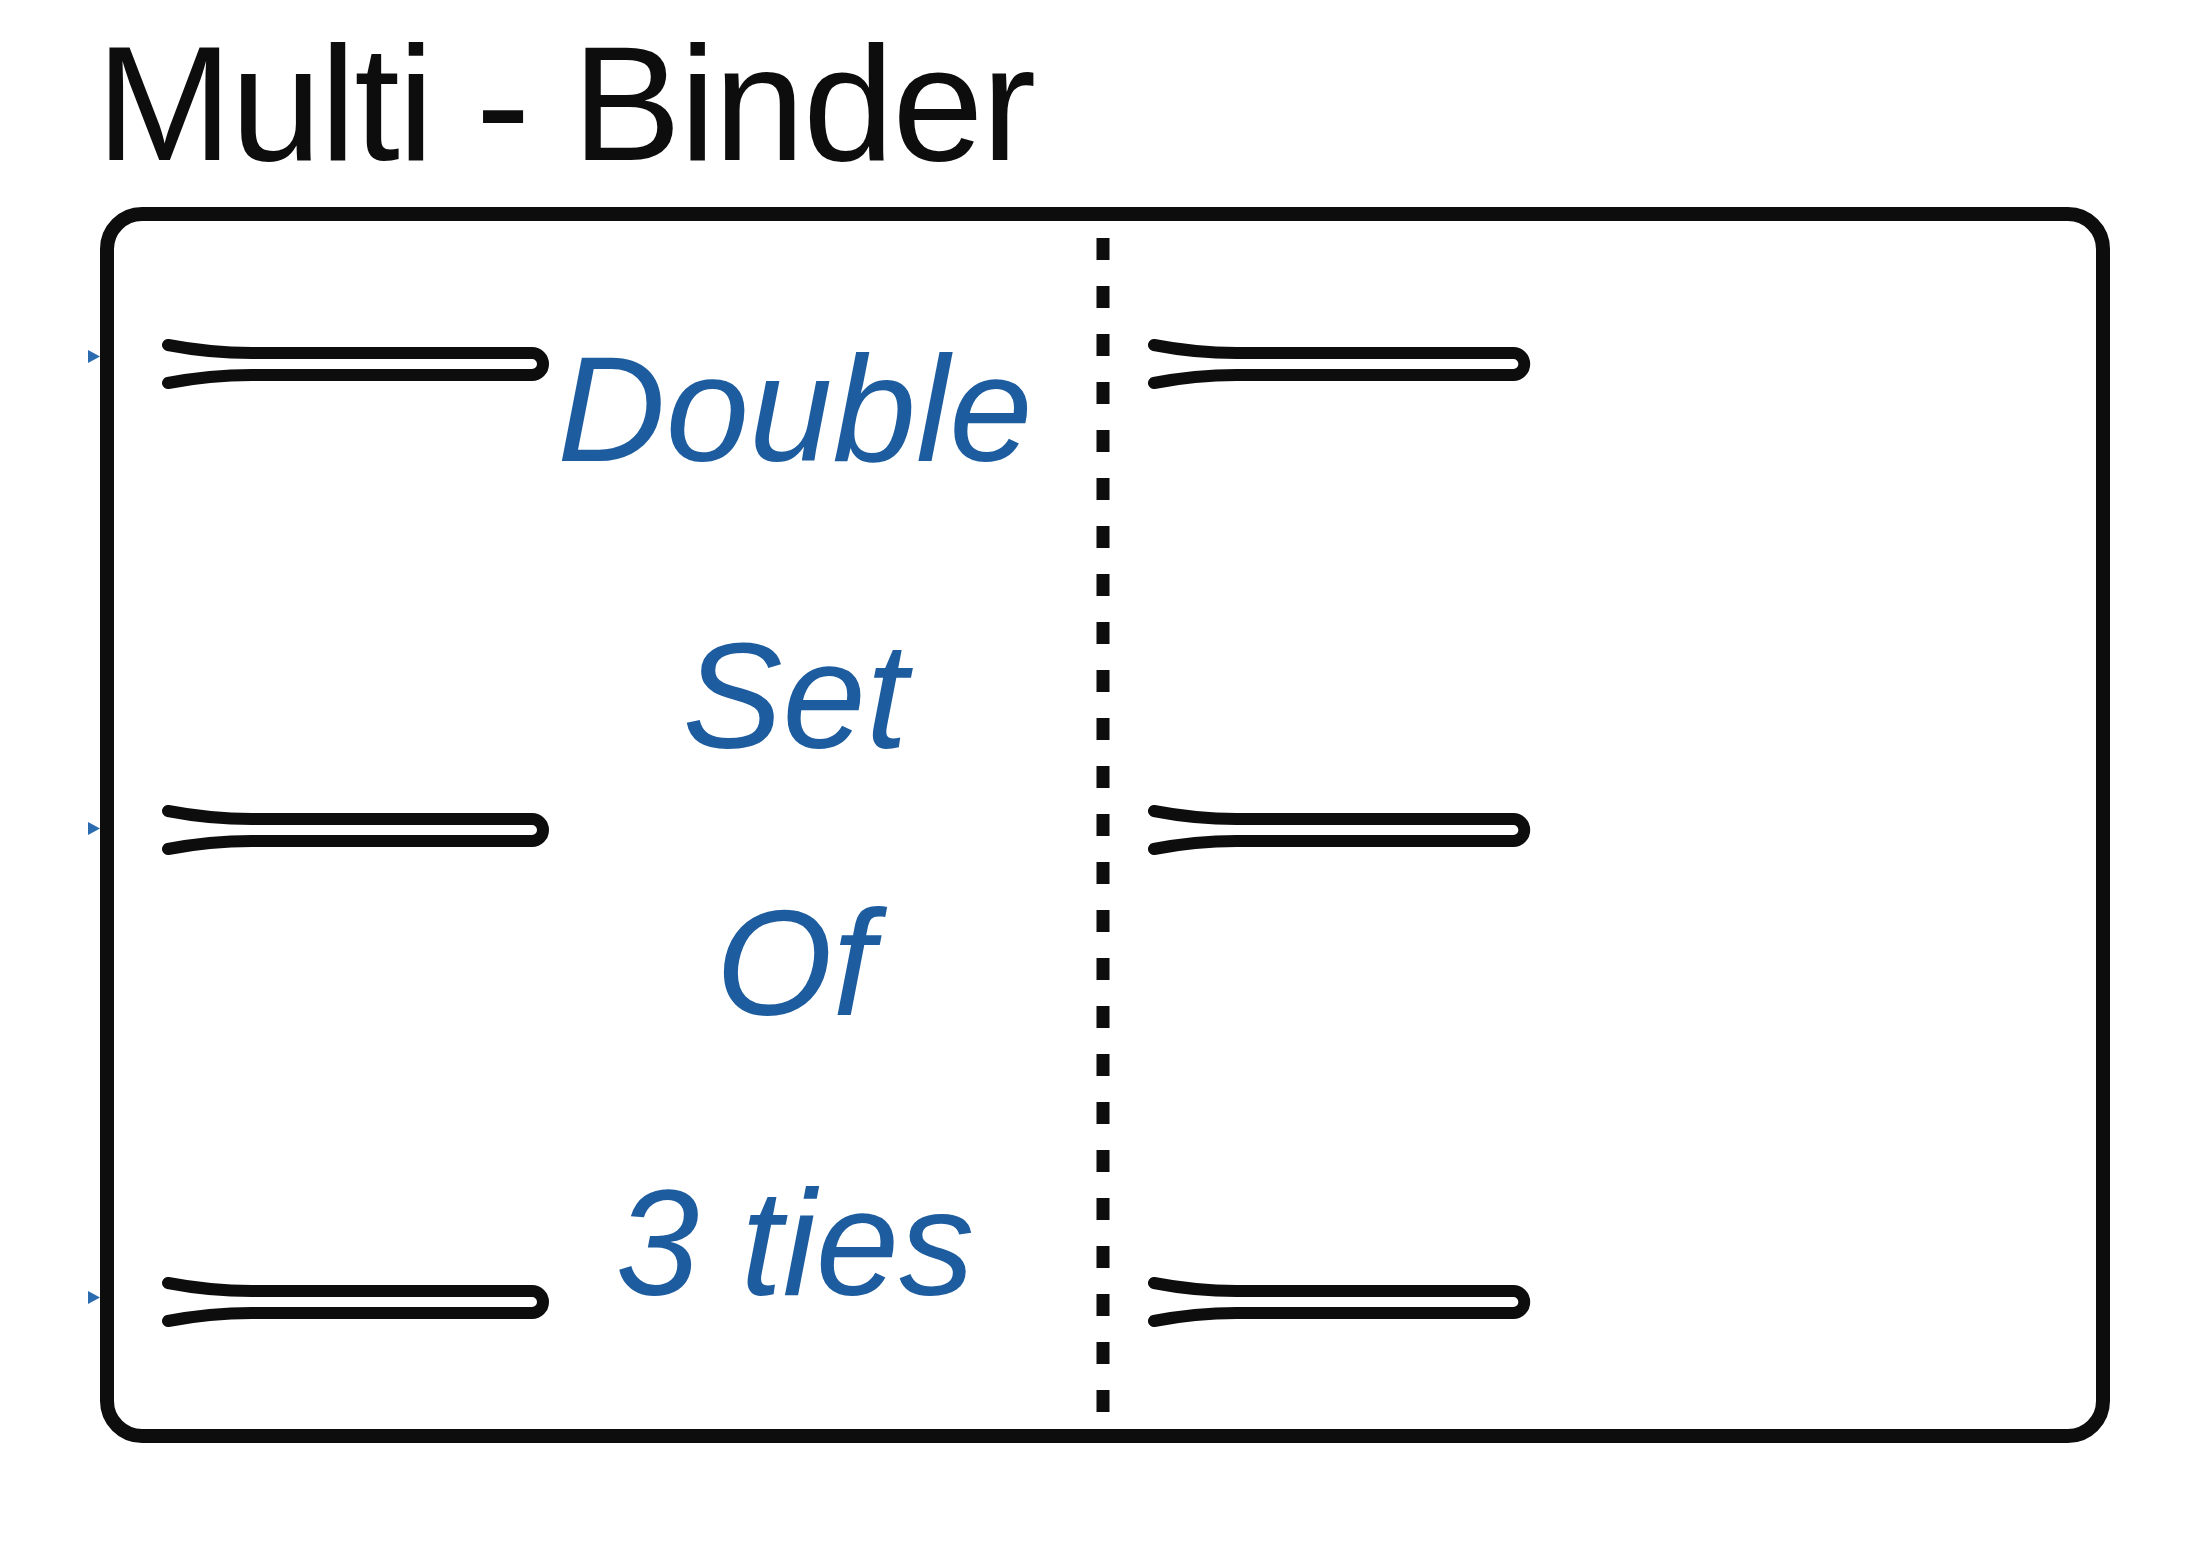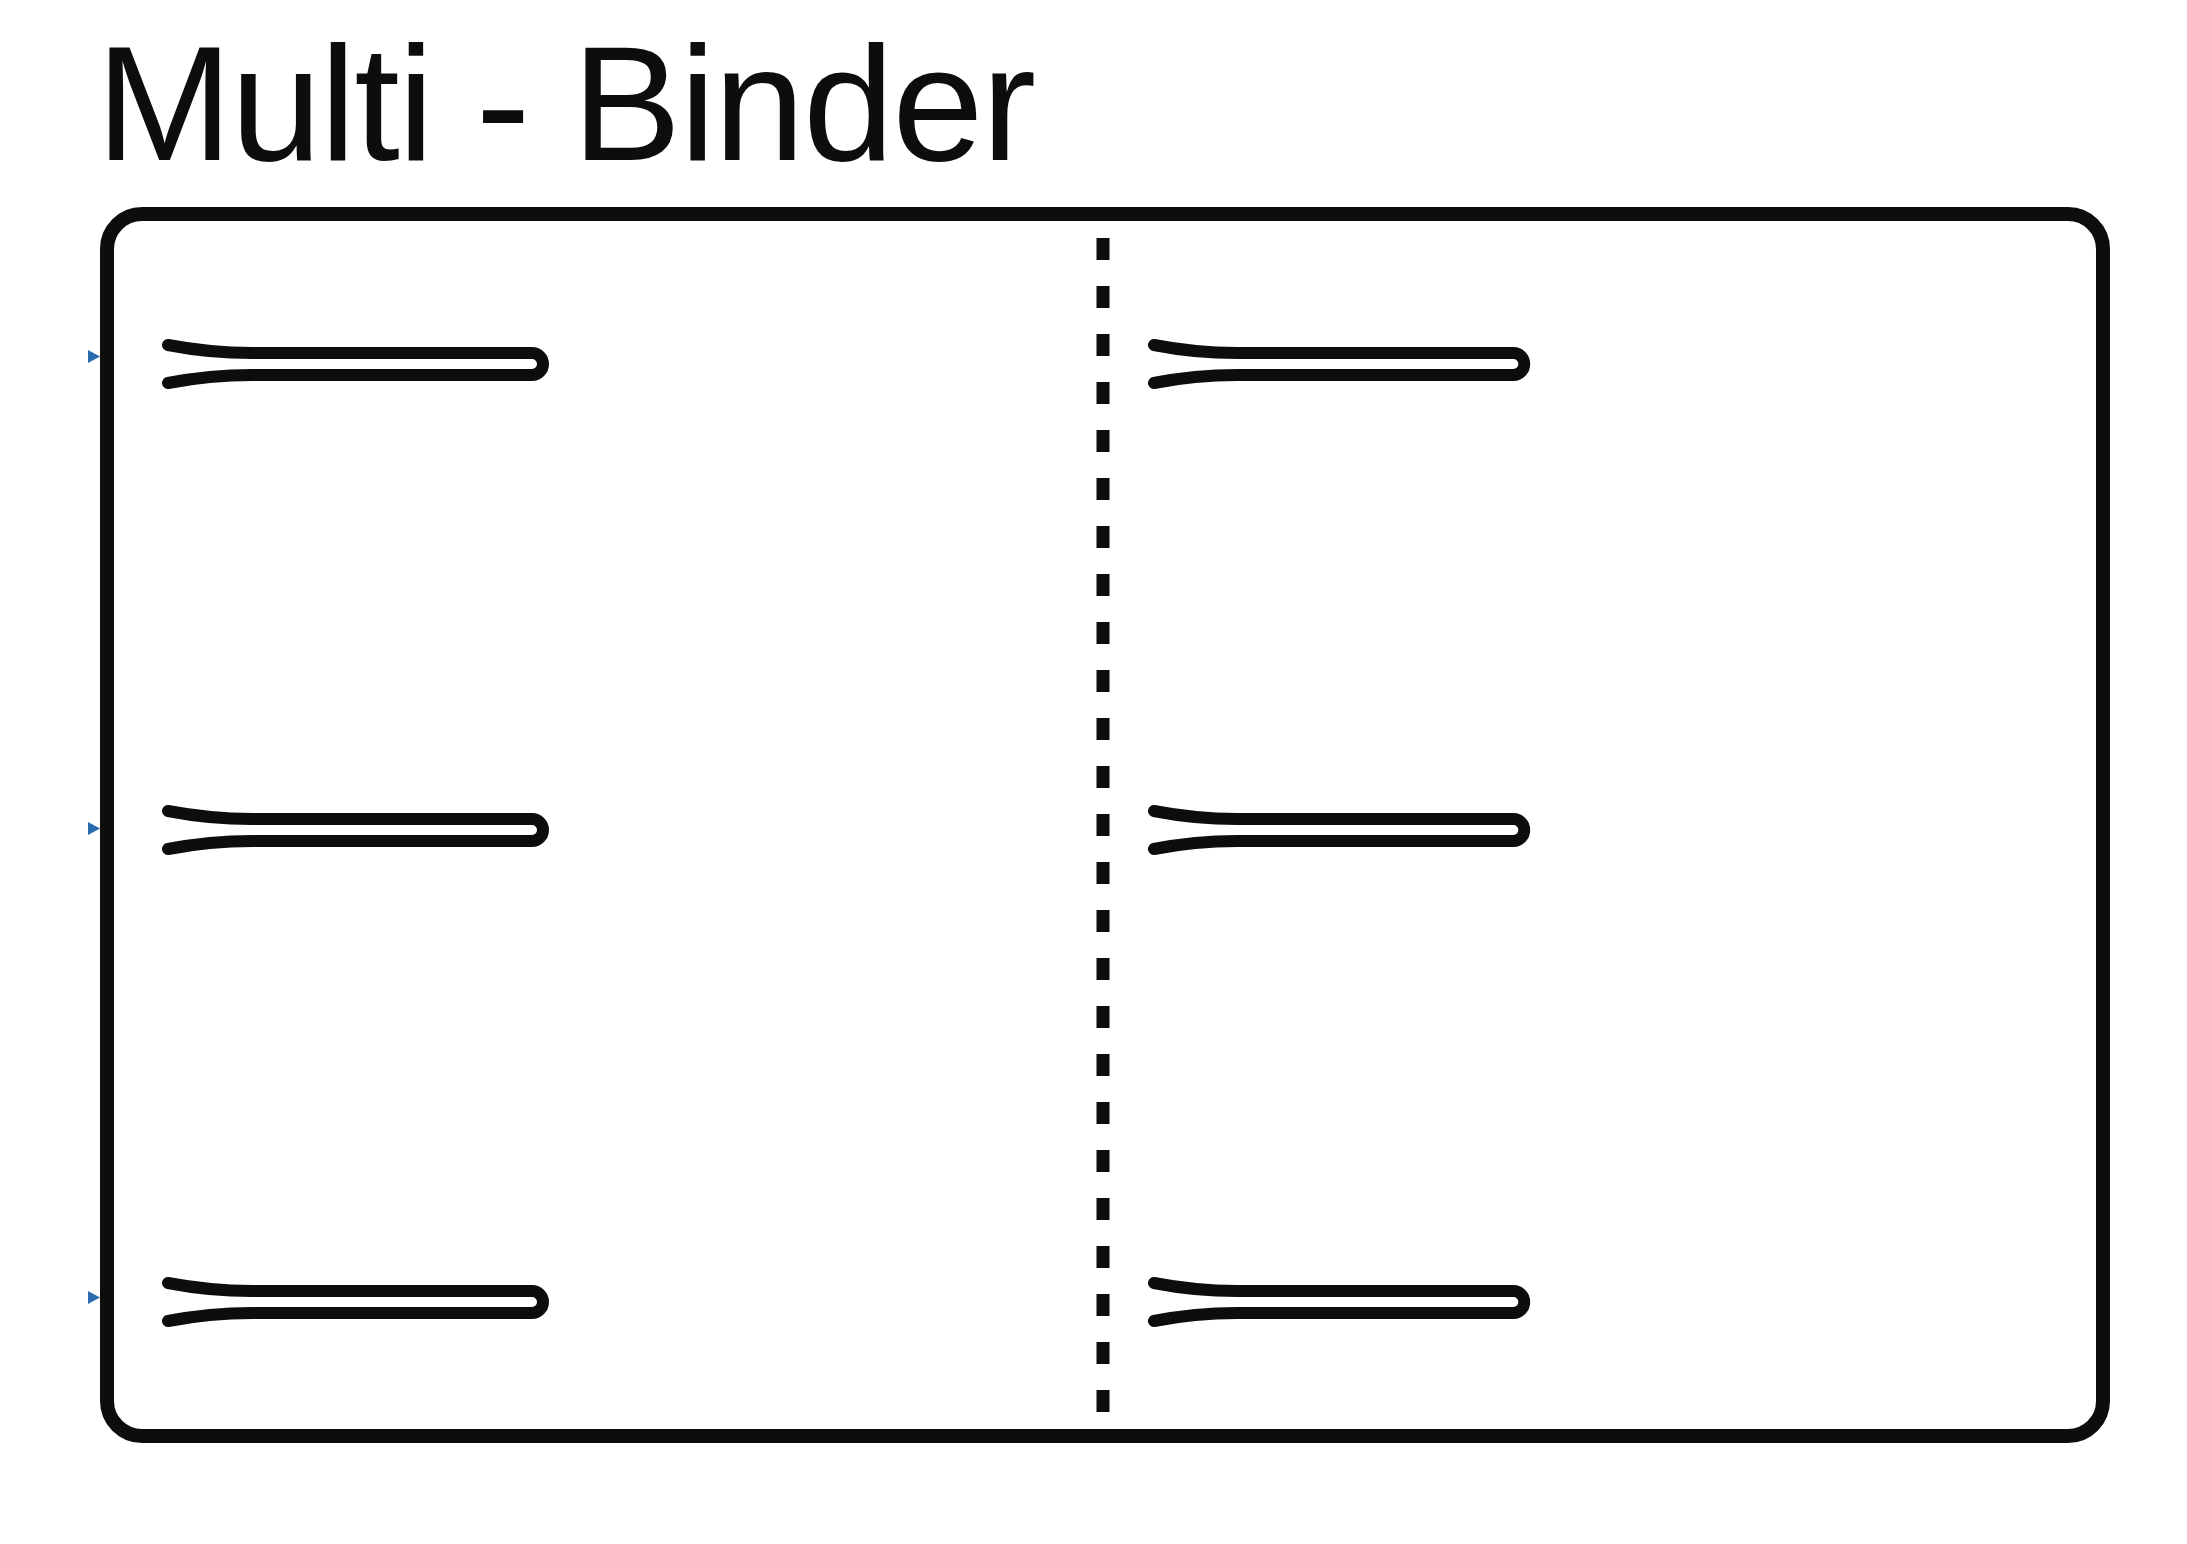--- a/index.html
+++ b/index.html
@@ -138,14 +138,20 @@
   <svg class="marker row-1" viewBox="0 0 14 15">
     <polygon points="1,1 13,7.5 1,14"></polygon>
   </svg>
   <svg class="marker row-2" viewBox="0 0 14 15">
     <polygon points="1,1 13,7.5 1,14"></polygon>
   </svg>
   <svg class="marker row-3" viewBox="0 0 14 15">
     <polygon points="1,1 13,7.5 1,14"></polygon>
   </svg>
 
+  <div class="labels">
+    <div class="label-line l1">Double</div>
+    <div class="label-line l2">Set</div>
+    <div class="label-line l3">Of</div>
+    <div class="label-line l4">3 ties</div>
+  </div>
 
 </div>
 
 </body></html>

